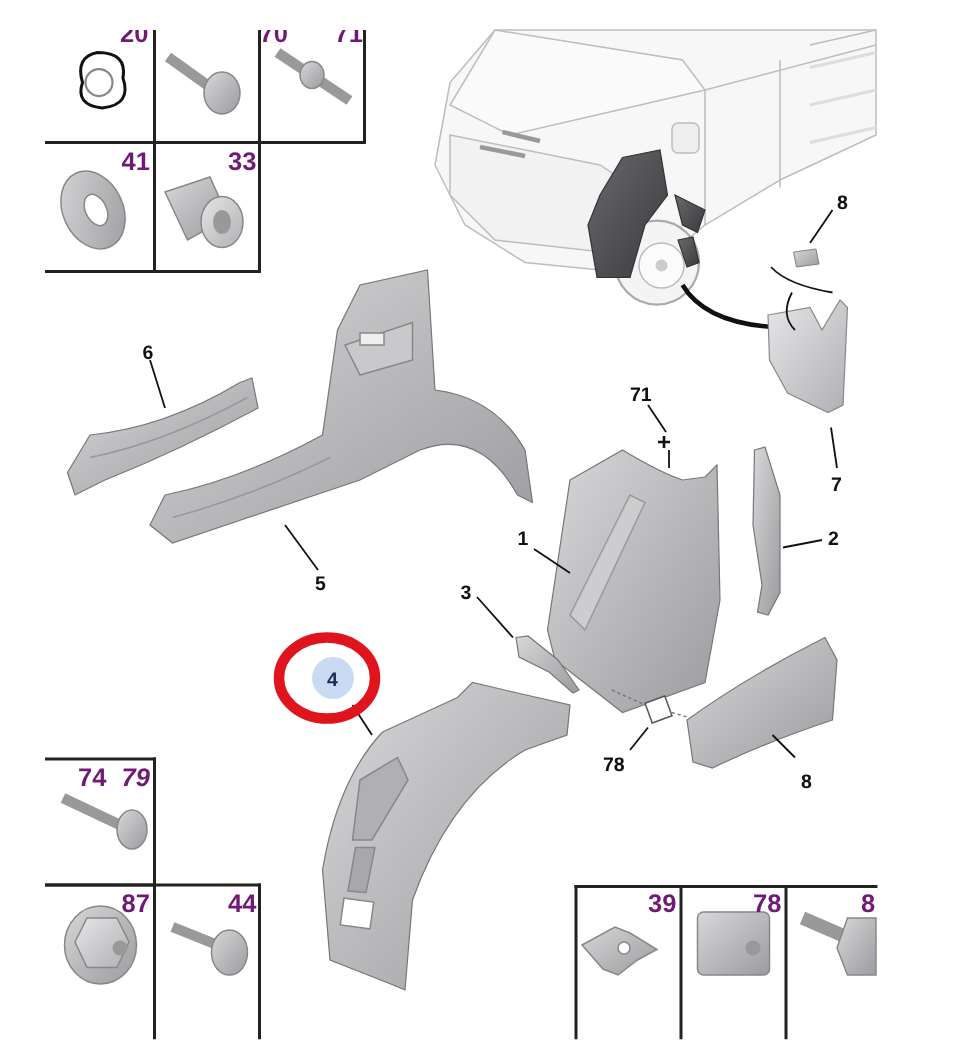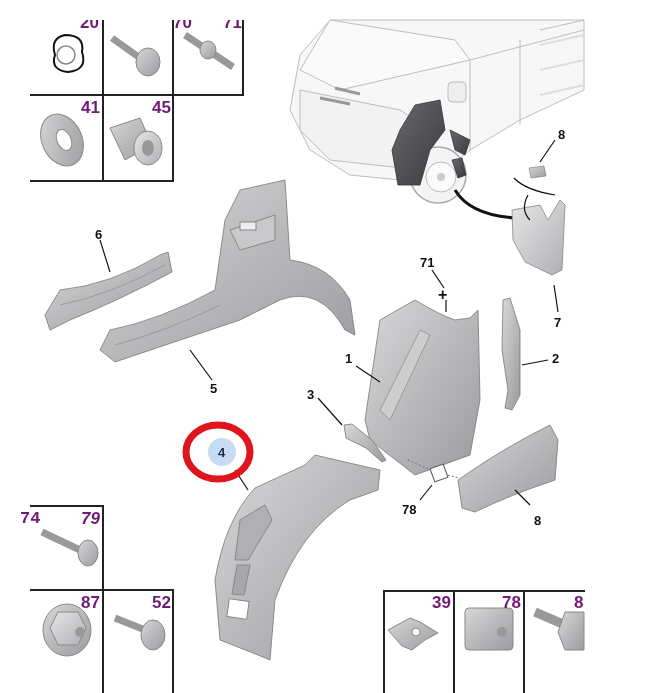--- a/index.html
+++ b/index.html
@@ -193,26 +193,26 @@
   <div class="cell" style="left:102px;top:589px;width:72px;height:104px;border-left:none;border-bottom:none;"></div>
 
   <div class="cell" style="left:383px;top:590px;width:72px;height:103px;border-bottom:none;"></div>
   <div class="cell" style="left:453px;top:590px;width:72px;height:103px;border-left:none;border-bottom:none;"></div>
   <div class="cell" style="left:523px;top:590px;width:62px;height:103px;border-left:none;border-bottom:none;border-right:none;"></div>
 
   <span class="boxlbl" style="left:80px;top:14px;clip-path:inset(6px 0 0 0);">20</span>
   <span class="boxlbl" style="left:153px;top:14px;clip-path:inset(6px 0 0 0);margin-left:20px;">70</span>
   <span class="boxlbl" style="left:223px;top:14px;clip-path:inset(6px 0 0 0);">71</span>
   <span class="boxlbl" style="left:81px;top:99px;">41</span>
-  <span class="boxlbl" style="left:152px;top:99px;">45</span>
-
-  <span class="boxlbl" style="left:20px;top:510px;font-family:Liberation Mono, monospace;">74</span>
+  <span class="boxlbl" style="left:152px;top:99px;">33</span>
+
+  <span class="boxlbl" style="left:52px;top:510px;">74</span>
   <span class="boxlbl" style="left:81px;top:510px;font-style:italic;">79</span>
   <span class="boxlbl" style="left:81px;top:594px;">87</span>
-  <span class="boxlbl" style="left:152px;top:594px;">52</span>
+  <span class="boxlbl" style="left:152px;top:594px;">44</span>
 
   <span class="boxlbl" style="left:432px;top:594px;">39</span>
   <span class="boxlbl" style="left:502px;top:594px;">78</span>
   <span class="boxlbl" style="left:574px;top:594px;">8</span>
 
   <span class="lbl" style="left:345px;top:352px;">1</span>
   <span class="lbl" style="left:552px;top:352px;">2</span>
   <span class="lbl" style="left:307px;top:388px;">3</span>
   <span class="lbl" style="left:218px;top:446px;color:#1a2a55;">4</span>
   <span class="lbl" style="left:210px;top:382px;">5</span>

